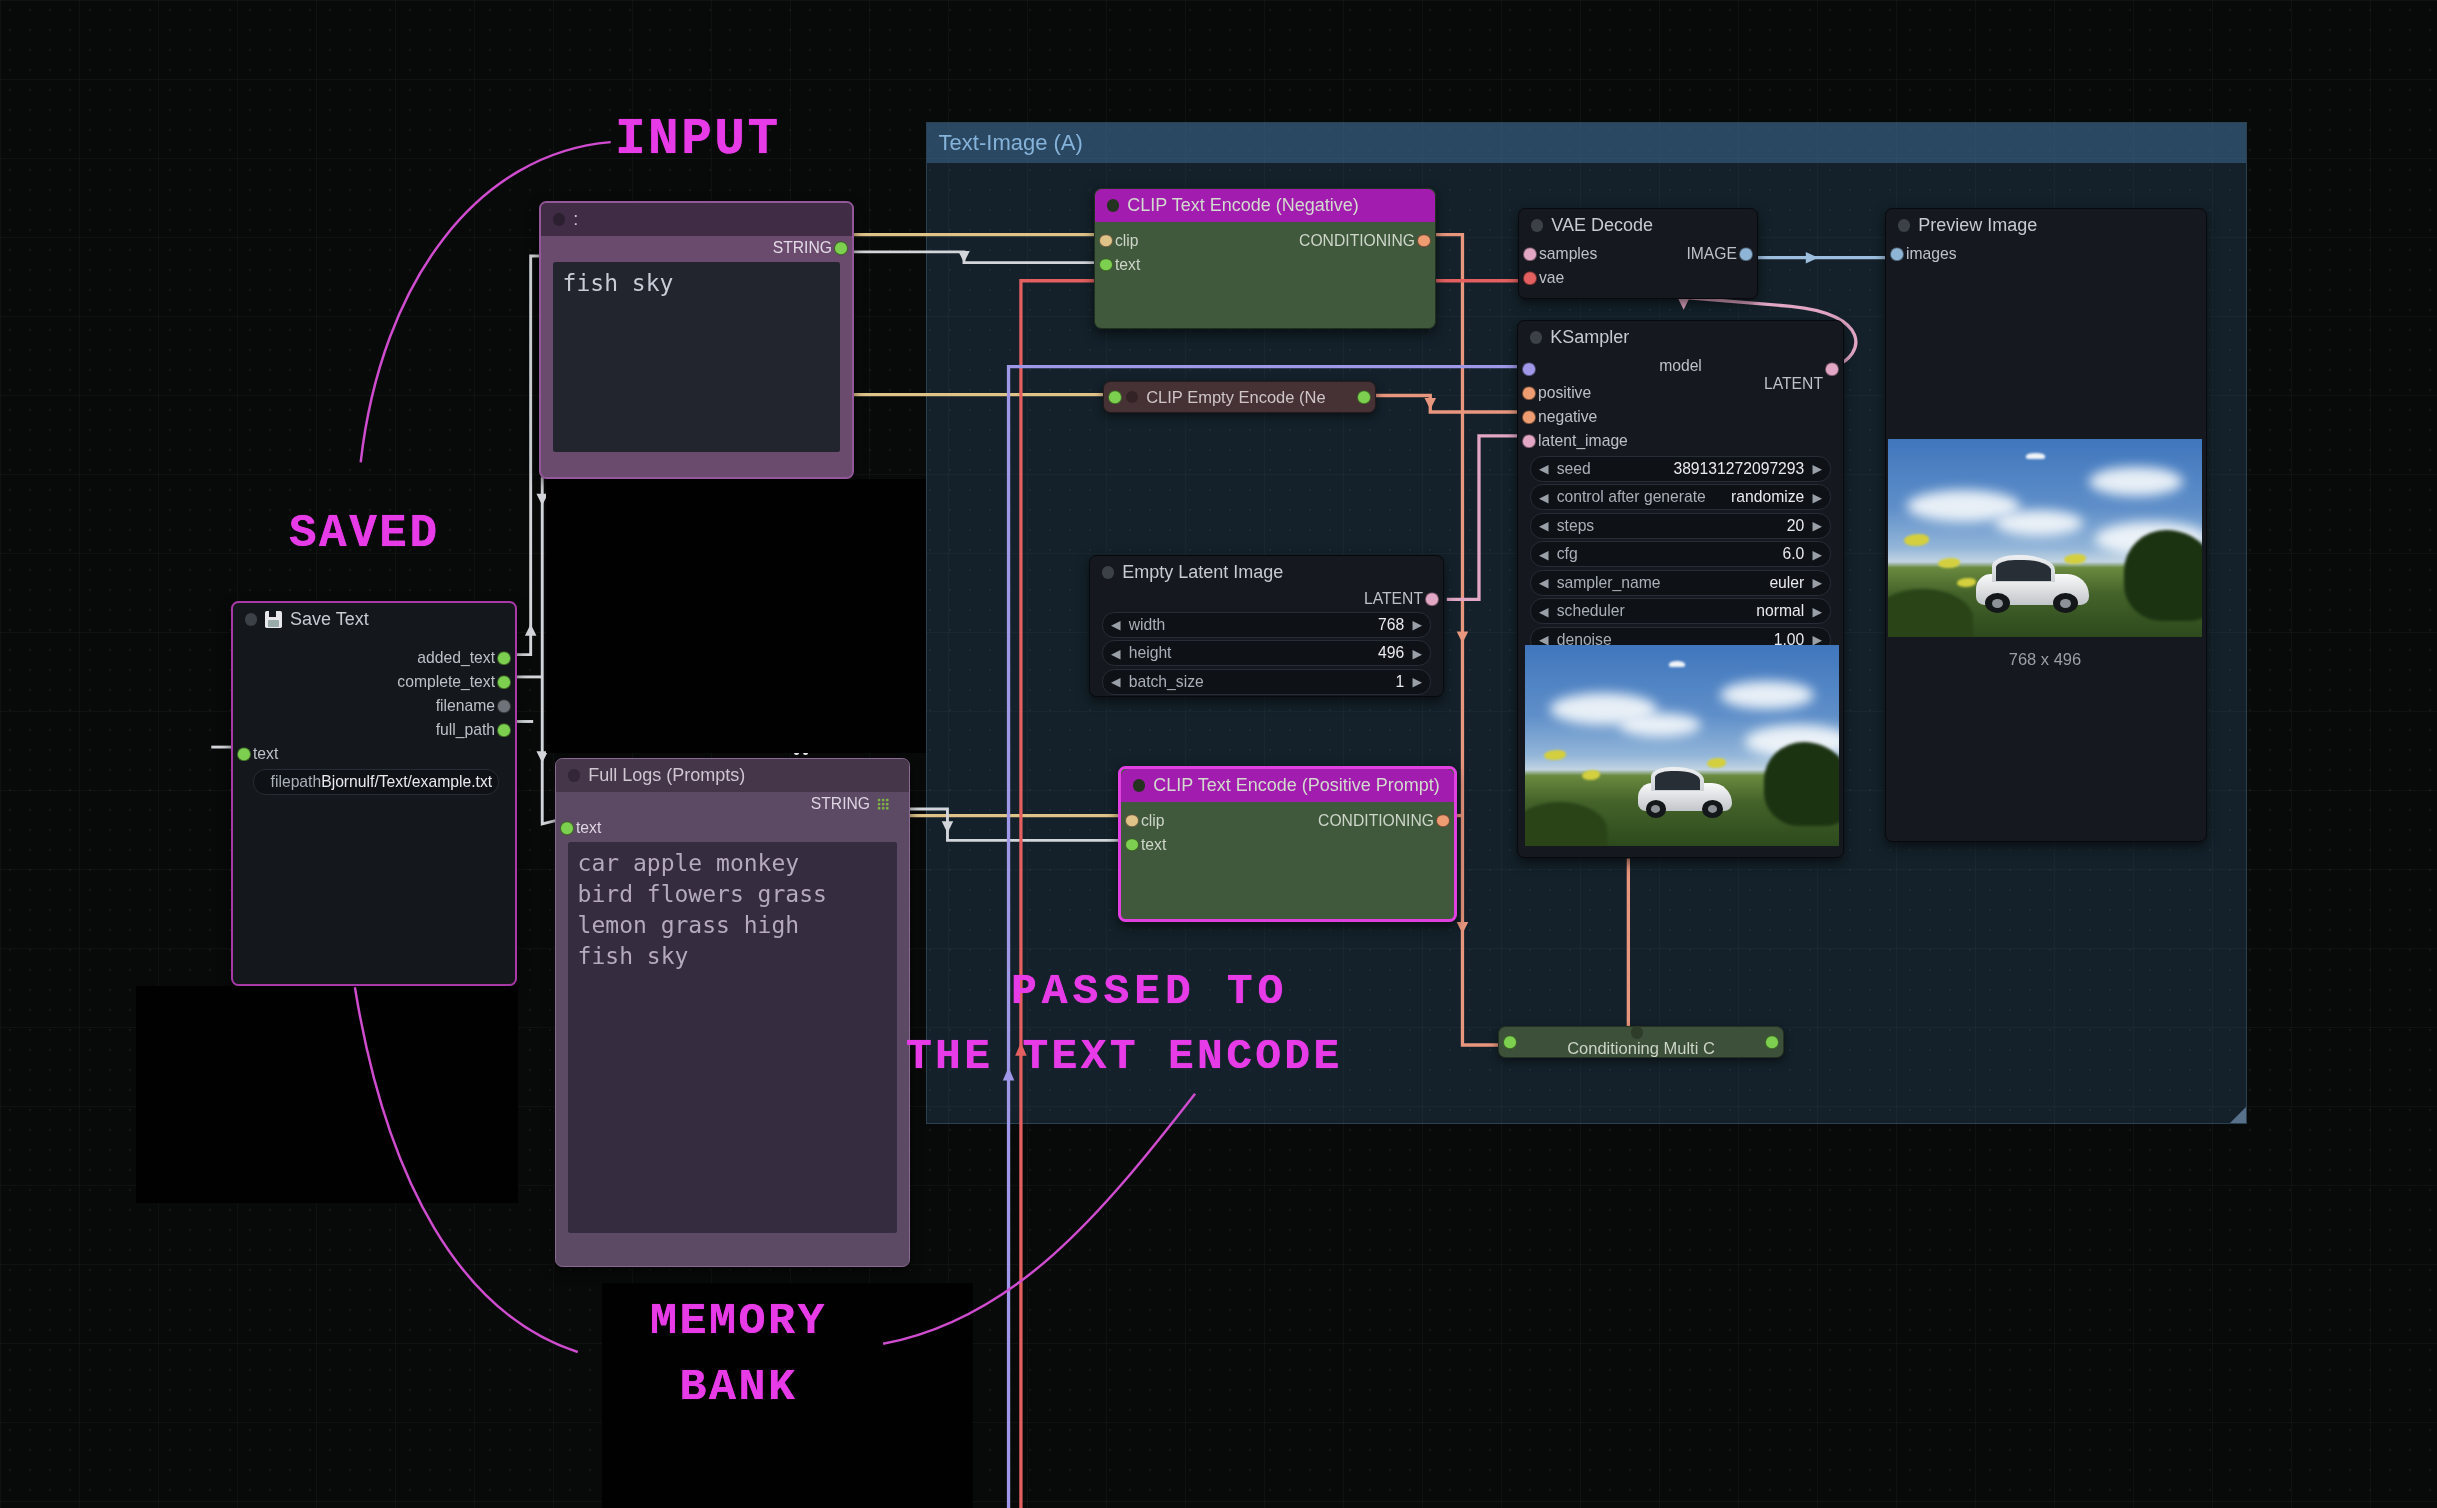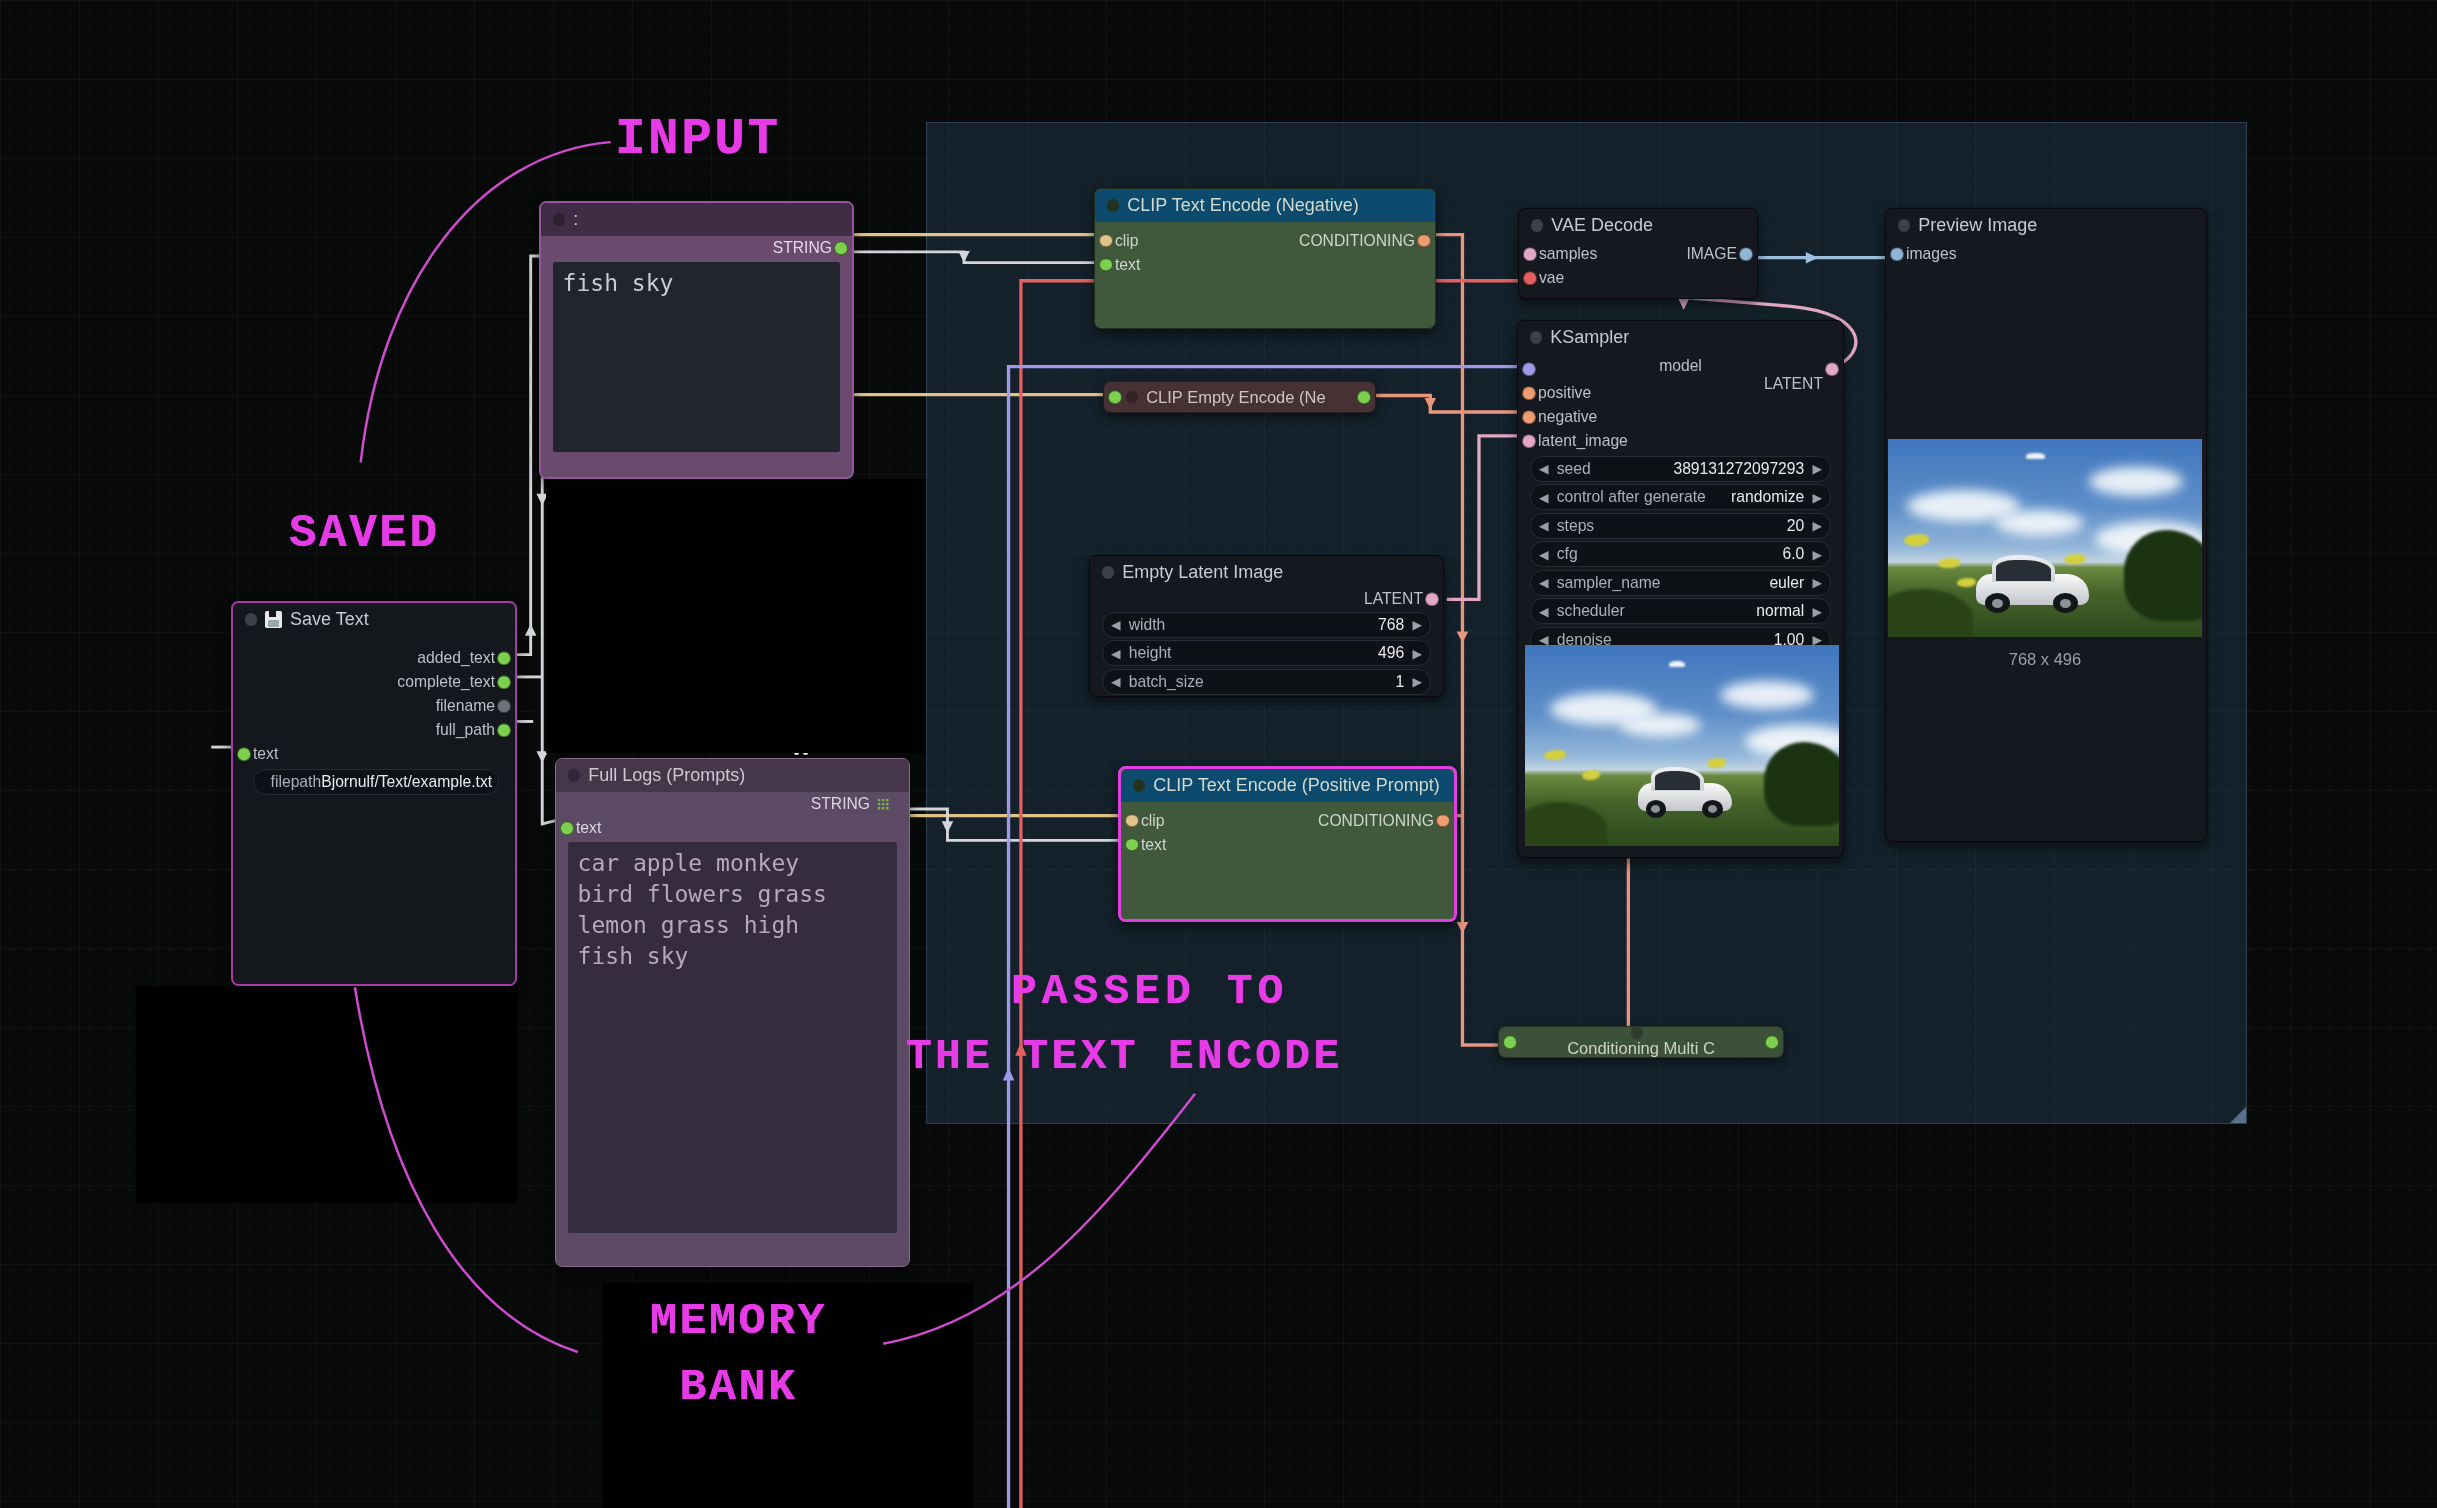--- a/index.html
+++ b/index.html
@@ -45,21 +45,21 @@
   .c-lav{background:#9f97e8;} .c-gray{background:#6e737a;}
   .widget{height:24px;margin:2.5px 11.6px 0 11.6px;background:#0e1116;border:0.8px solid #272d36;
     border-radius:12.4px;display:flex;align-items:center;padding:0 8.3px;
     font-size:15.7px;color:#b8bdc4;}
   .widget .arr{color:#9aa0a8;font-family:"DejaVu Sans",sans-serif;font-size:12.4px;}
   .widget .wlabel{margin-left:8.3px;color:#aab0b8;}
   .widget .wvalue{margin-left:auto;margin-right:8.3px;color:#e8eaee;}
 
   
   .node.green{background:#40593c;border-color:#20301e;}
-  .node.green .node-title{background:#0c4a6e;border-radius:7.4px 7.4px 0 0;color:#d3dace;}
+  .node.green .node-title{background:#a21caf;border-radius:7.4px 7.4px 0 0;color:#d3dace;}
   .node.green .slot-row{color:#ced6ca;}
   .node.sel-magenta{border:3.3px solid #e040e0;}
 
   
   .node.ptext{background:#6a4b6e;border:2.5px solid #94579a;}
   .node.ptext .node-title{background:#402c44;border-radius:5px 5px 0 0;color:#cfc6d2;}
   .node.ptext .slot-row{color:#e3dbe6;}
   .textbox{margin:1.7px 11.6px;background:#22242e;border-radius:2.5px;color:#c7ccd6;
     font-family:"DejaVu Sans Mono",monospace;font-size:23px;line-height:1.35;
     padding:6.6px 10px;white-space:pre-wrap;}
@@ -116,20 +116,23 @@
   .caption{position:absolute;text-align:center;color:#9aa0a6;font-size:16.5px;z-index:3;}
   .pins{position:absolute;z-index:4;display:flex;gap:4.1px;}
   .pin{width:5px;height:5px;border-radius:50%;background:#e8e8ee;}
 </style>
 </head>
 <body>
 
 <div class="canvas"></div>
 
 <div class="group">
+  <div class="group-header">
+    <span class="group-title">Text-Image (A)</span>
+  </div>
   <div class="group-resize"></div>
 </div>
 
 <svg class="links" width="2438" height="1509" viewBox="0 0 2954 1828">
 
   <polyline points="700,284 1330,284" fill="none" stroke="#e0c389" stroke-width="4"></polyline>
   <polyline points="700,478 1341,478" fill="none" stroke="#e0c389" stroke-width="4"></polyline>
   <polyline points="700,988 1360,988" fill="none" stroke="#e0c389" stroke-width="4"></polyline>
 
   <polyline points="1022,305 1168,305 1168,318 1332,318" fill="none" stroke="#d2d5d9" stroke-width="3.5"></polyline>

